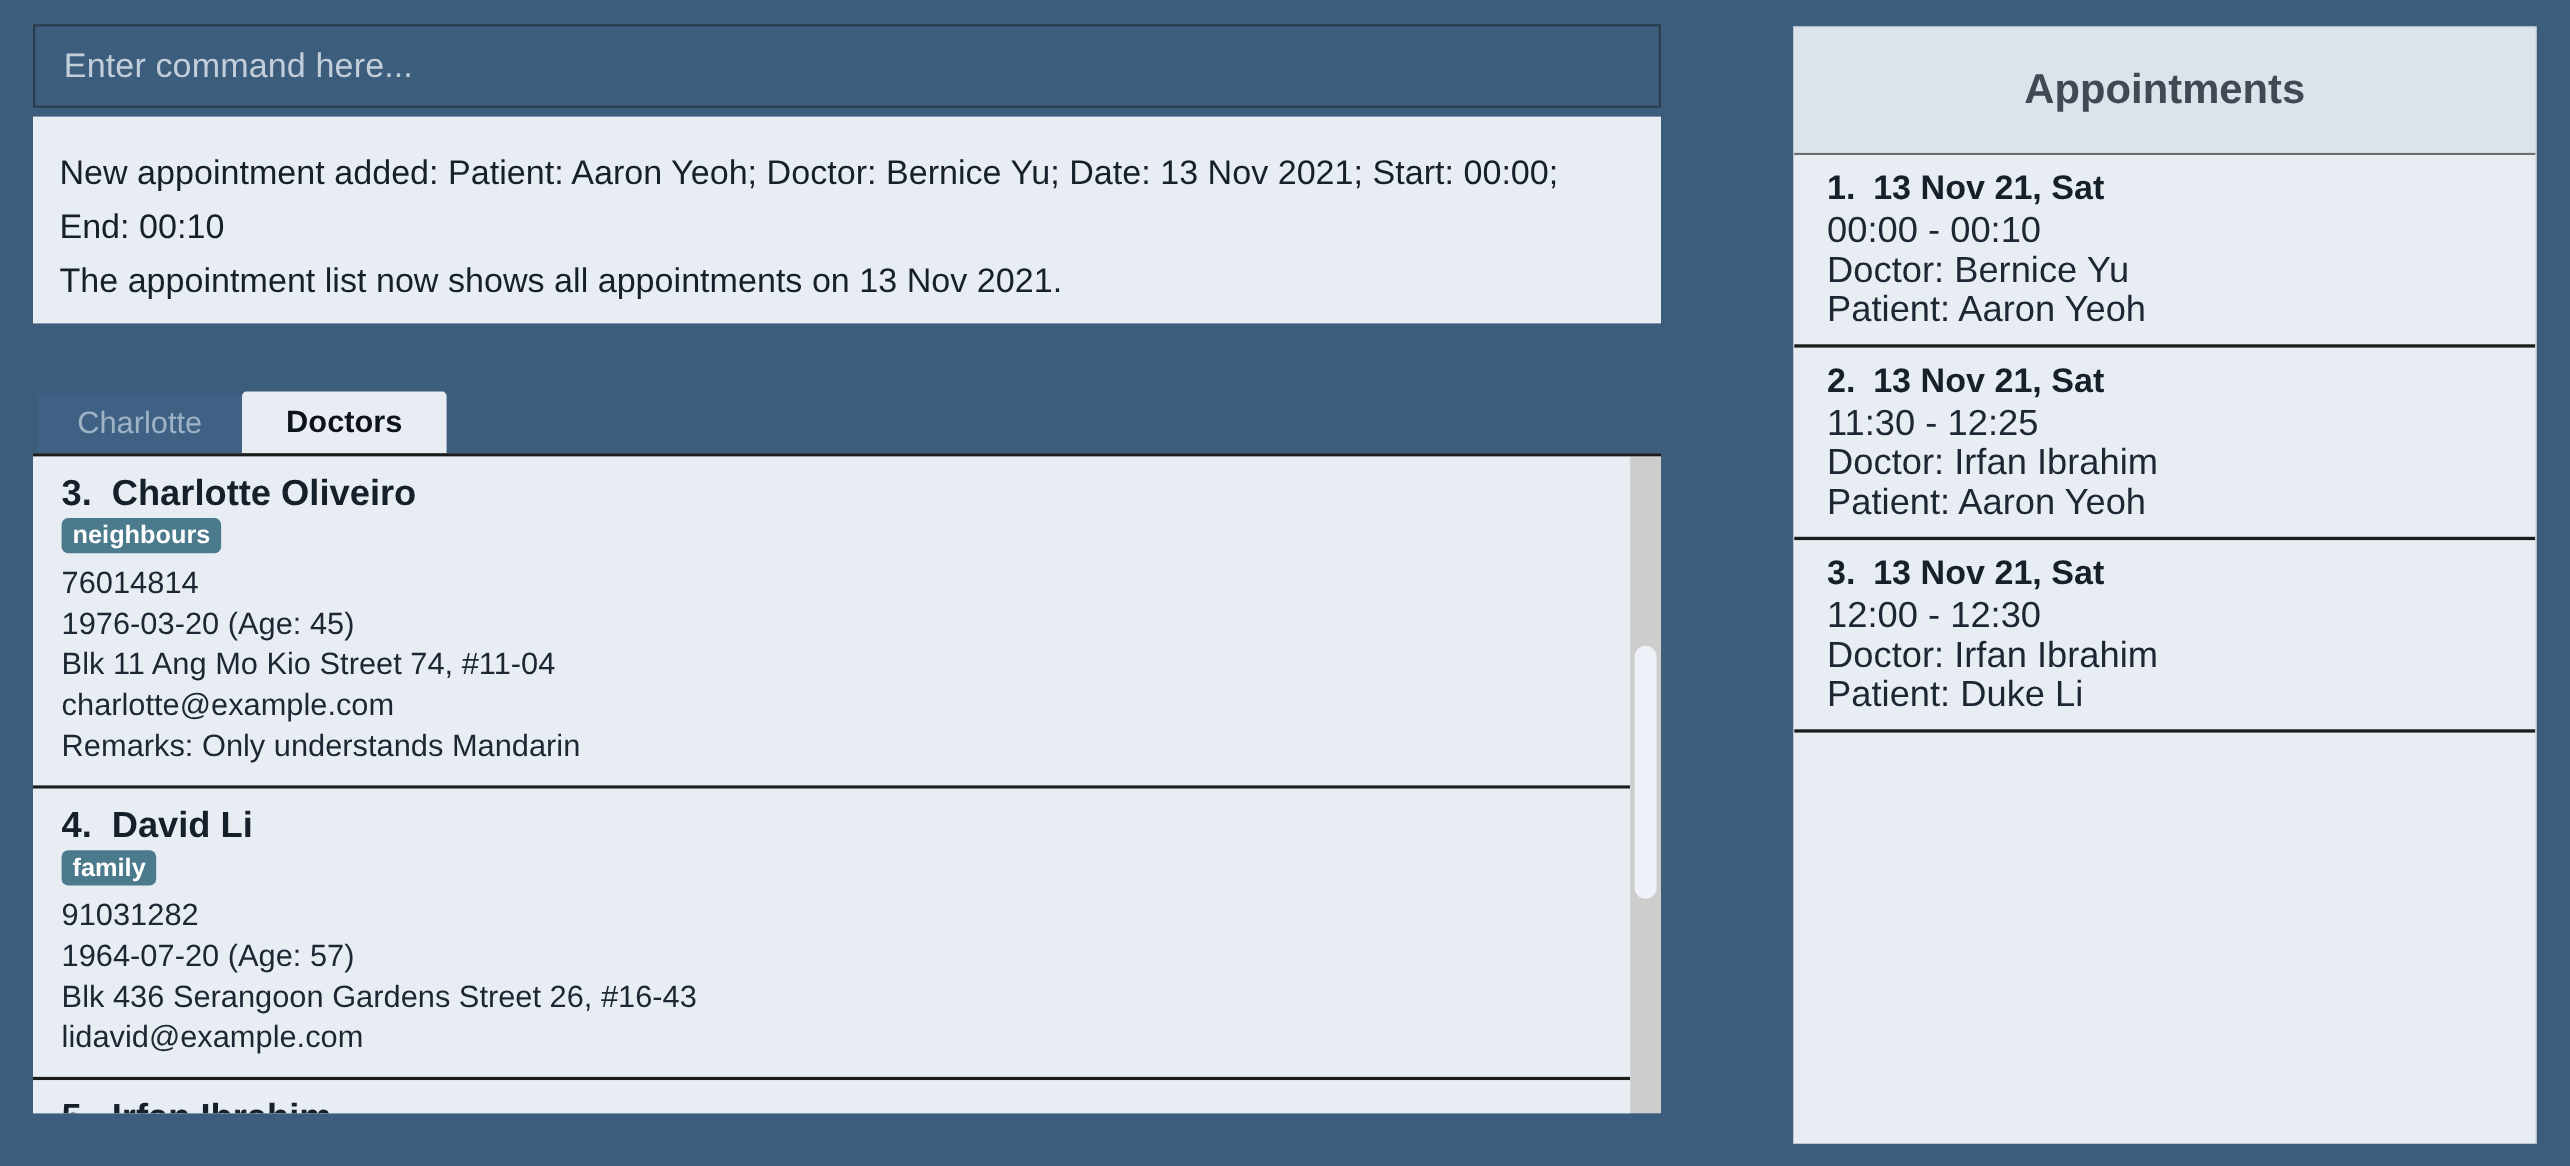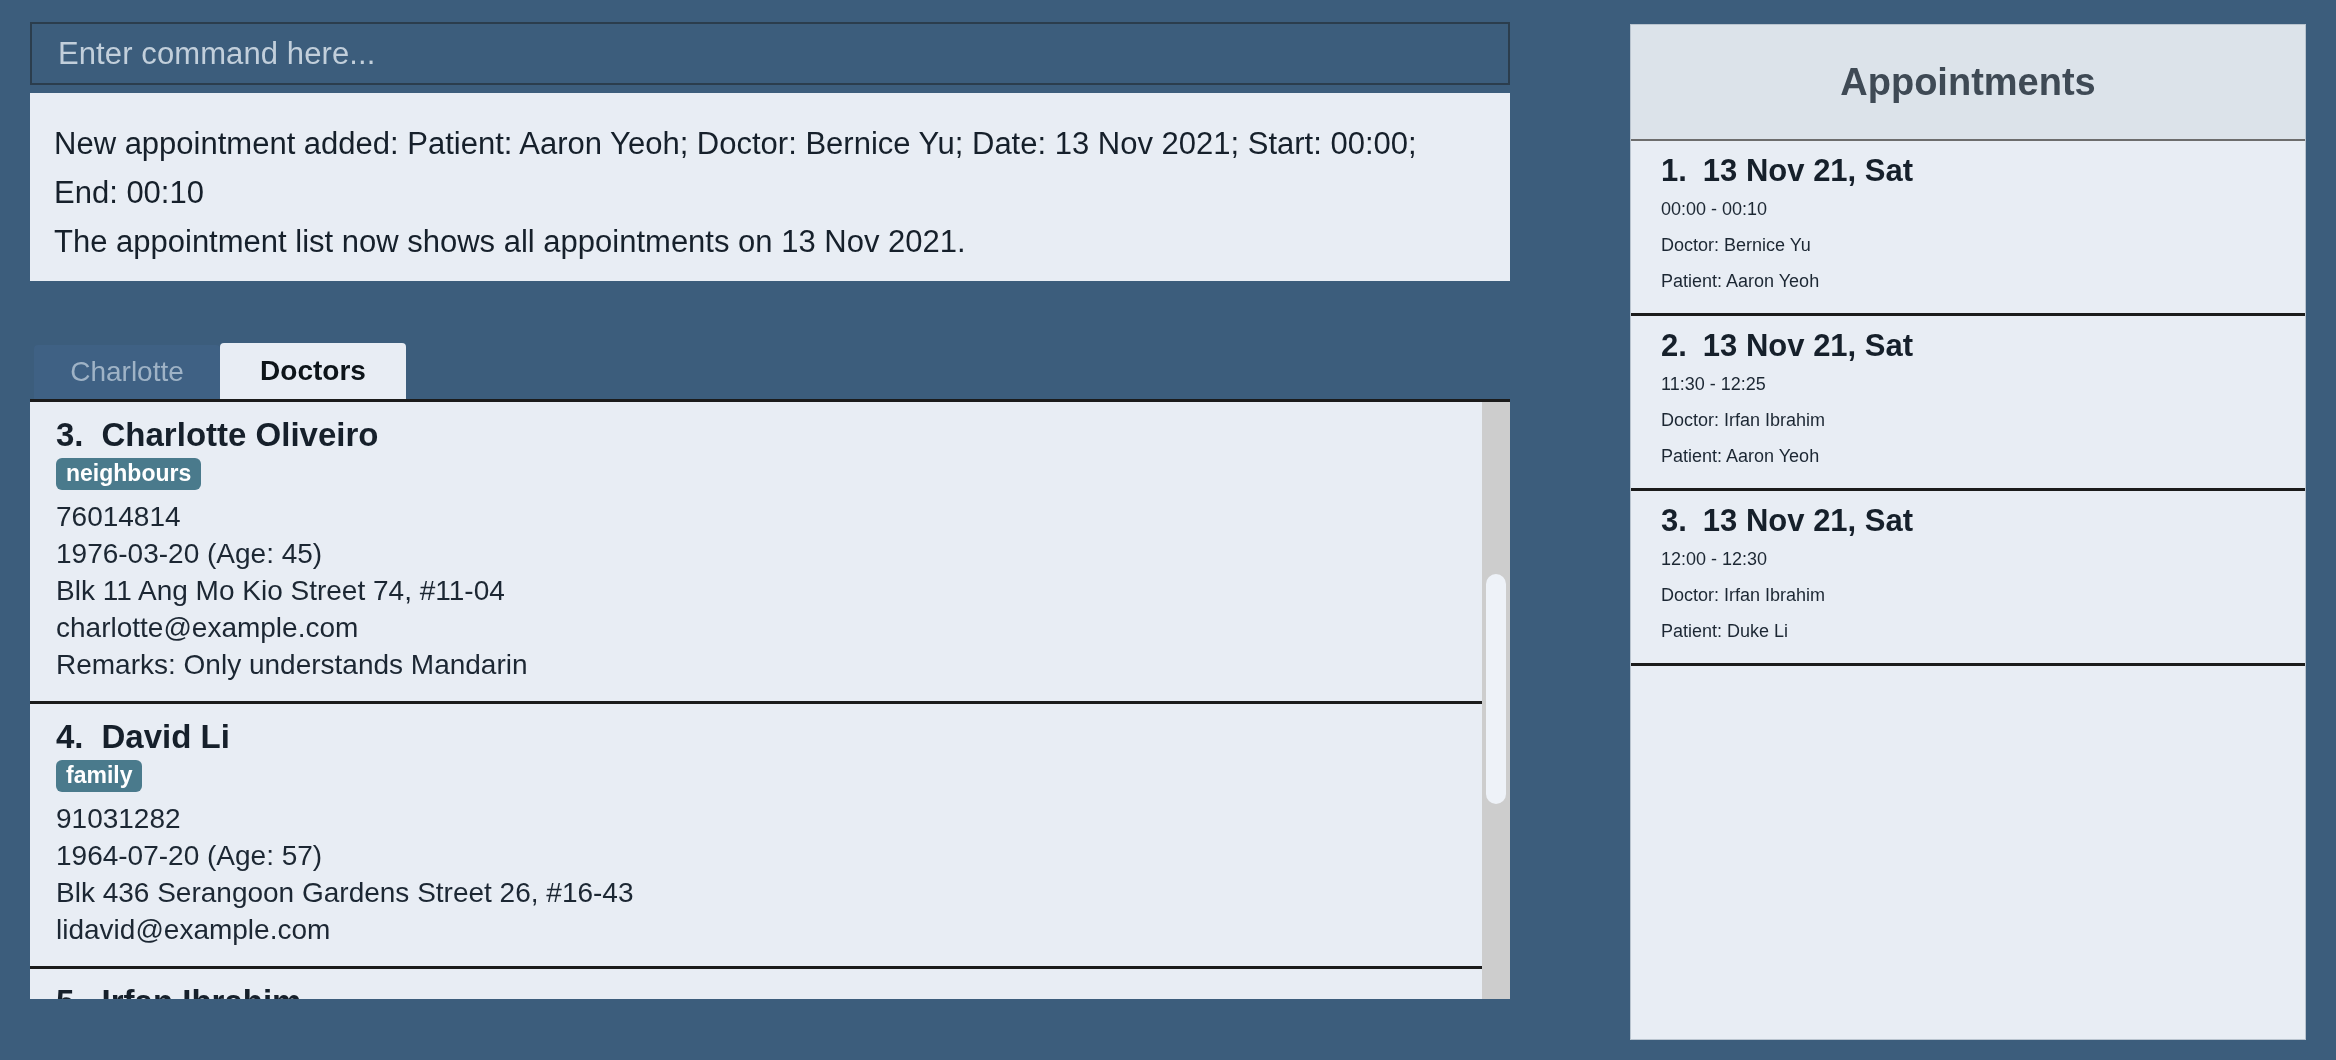--- a/index.html
+++ b/index.html
@@ -31,21 +31,21 @@
     top: 22px;
     width: 1480px;
     height: 1038px;
     display: flex;
     flex-direction: column;
   }
 
   
   .command-box {
     width: 1480px;
-    height: 63px;
+    height: 76px;
     background: #3c5d7c;
     border: 2px solid #2b3d4d;
     display: flex;
     align-items: center;
     padding: 0 26px;
   }
   .command-input {
     width: 100%;
     background: transparent;
     border: none;
@@ -213,21 +213,21 @@
   .appt-head {
     display: flex;
     align-items: baseline;
     font-size: 31px;
     font-weight: bold;
     color: #16202b;
     margin-bottom: 2px;
   }
   .appt-index { margin-right: 16px; }
   .appt-line {
-    font-size: 18px;
+    font-size: 33px;
     color: #1c2733;
     line-height: 36px;
   }
   .appt-filler { background: #e8edf4; }
 </style>
 </head>
 <body>
 
 <div class="app">
 

